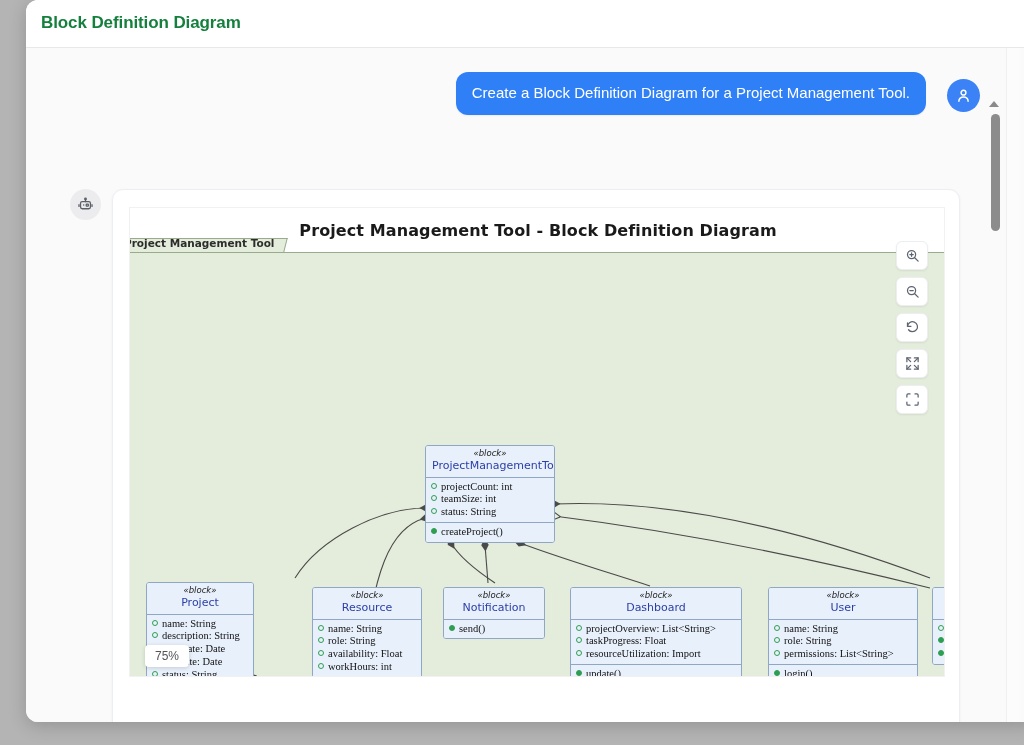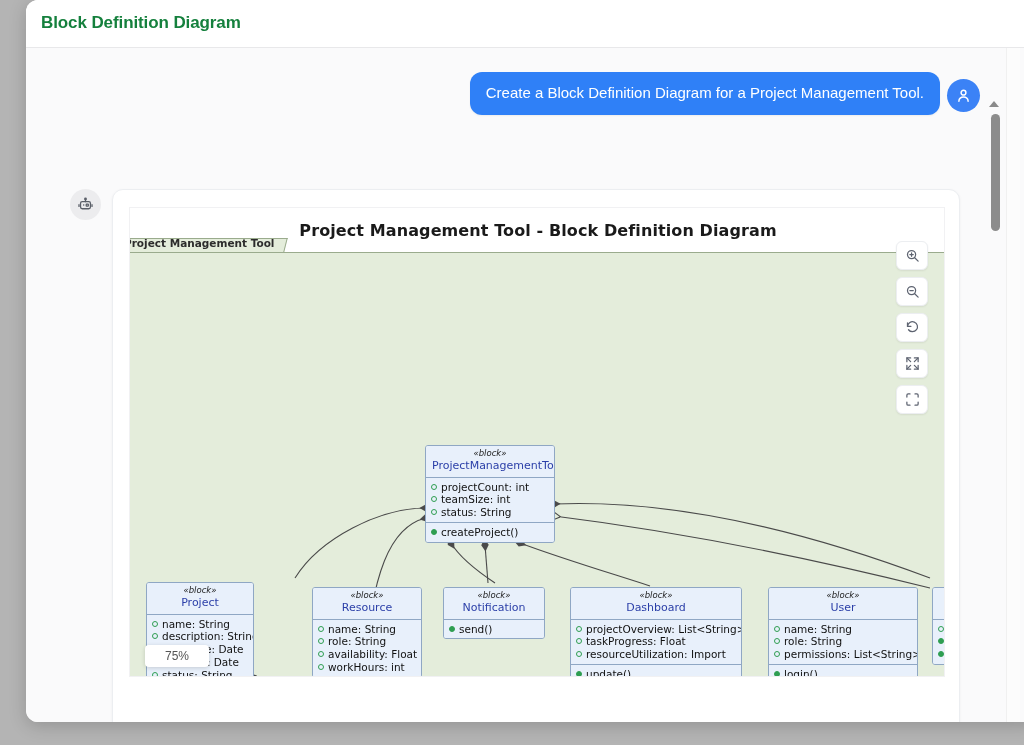--- a/index.html
+++ b/index.html
@@ -59,21 +59,21 @@
     position: absolute; right: 20px; top: 66px;
     width: 9px; height: 117px;
     background: #8c8c8c;
     border-radius: 5px;
   }
 
   
   #user-row {
     position: absolute; left: 0; top: 24px; width: 968px;
     display: flex; justify-content: flex-end; align-items: flex-start;
-    gap: 7px; padding-right: 14px;
+    gap: 21px; padding-right: 14px;
   }
   #user-avatar {
     width: 33px; height: 33px; border-radius: 50%;
     background: #3b82f6;
     display: flex; align-items: center; justify-content: center;
     flex: 0 0 auto; margin-top: 7px;
   }
   #user-bubble {
     background: #2f80f7; color: #fff;
     border-radius: 12px;
@@ -160,33 +160,33 @@
     background: #e8f0fb;
   }
   .block-stereo { font-size: 8.5px; font-style: italic; color: #1b1b1b; line-height: 1.15; text-align: center; }
   .block-name { font-size: 11px; color: #2b3fa8; line-height: 1.25; }
   .block-sec {
     padding: 3px 4px 3px 5px;
     border-bottom: 1px solid #8fa7c4;
     background: #e8f0fb;
   }
   .block-sec:last-child { border-bottom: none; }
-  .mrow { font-size: 10.5px; color: #111; line-height: 1.22; white-space: nowrap; }
+  .mrow { font-size: 10.5px; color: #111; line-height: 1.22; white-space: nowrap; font-family: Liberation Serif, serif; }
   .dot {
     display: inline-block; width: 6px; height: 6px;
     border-radius: 50%; margin-right: 4px; vertical-align: 1px;
   }
   .dot-attr { border: 1.4px solid #2f9e52; background: transparent; }
   .dot-op { background: #2f9e52; border: 1.4px solid #2f9e52; }
 
   
   #zoom-badge {
     position: absolute; left: 119px; top: 597px;
     background: #ffffff; color: #555;
-    font-size: 12px; padding: 4px 20px;
+    font-size: 12px; padding: 4px 10px;
     border-radius: 4px;
     box-shadow: 0 1px 4px rgba(0,0,0,0.16);
     z-index: 20;
   }
 
   
   #diagram-toolbar {
     position: absolute; right: 16px; top: 33px;
     display: flex; flex-direction: column; gap: 7px; z-index: 12;
   }

